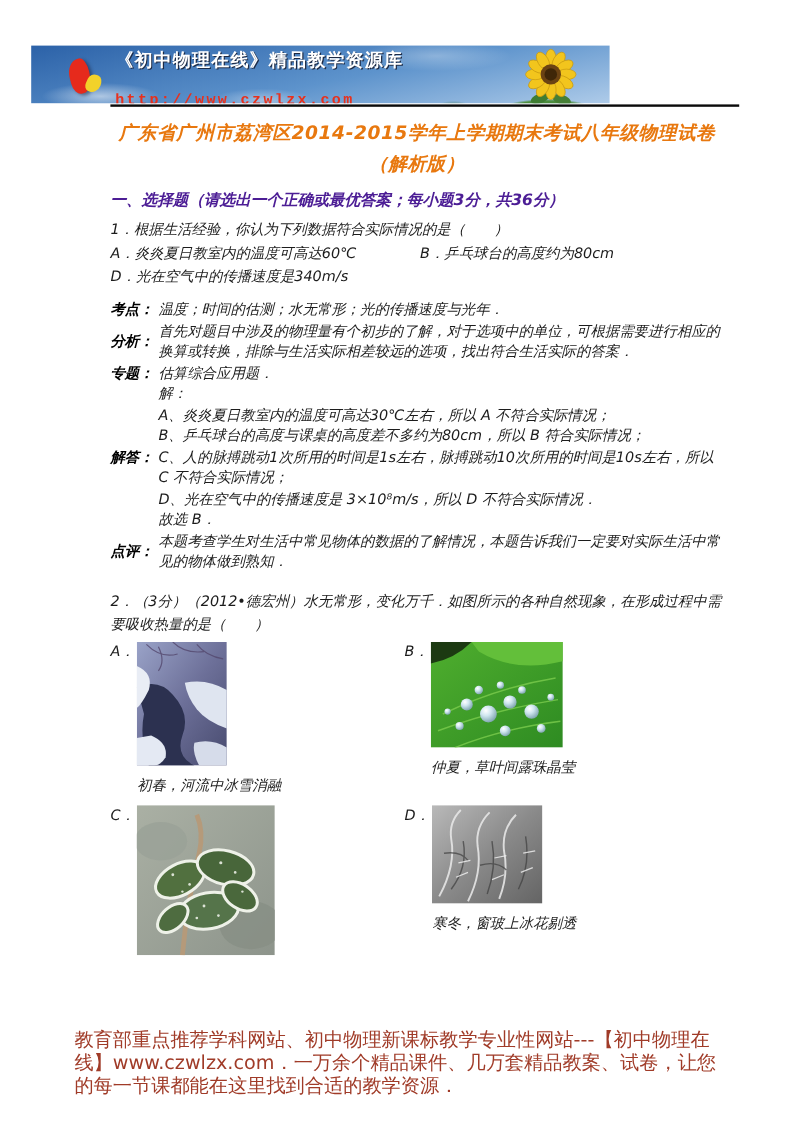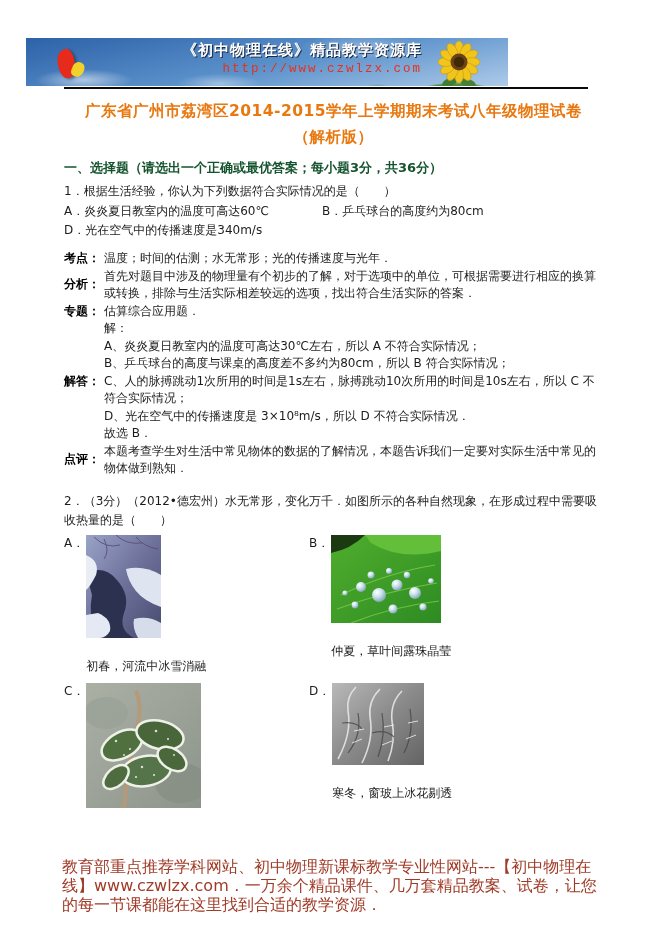--- a/index.html
+++ b/index.html
@@ -2,75 +2,75 @@
 <html><head>
 <meta charset="utf-8">
 <style>
   html,body{margin:0;padding:0;background:#e9e9e9;}
   .page{
     width:661px;height:936px;position:relative;margin:0 auto;
     background:#ffffff;overflow:hidden;
     font-family:"DejaVu Sans","Liberation Sans",sans-serif;
     font-size:12px;color:#1c1c1c;
   }
-  .content{padding:0 58px 0 64px;}
+  .content{padding:0 58px 0 92px;font-style:italic;}
 
   
   .banner{
     position:relative;margin:38px 0 0 26px;width:482px;height:48px;overflow:hidden;
     background:
       radial-gradient(70px 16px at 12% 88%, rgba(255,255,255,.55), transparent 70%),
       radial-gradient(90px 18px at 70% 18%, rgba(255,255,255,.30), transparent 70%),
       radial-gradient(60px 14px at 40% 95%, rgba(255,255,255,.40), transparent 70%),
       linear-gradient(168deg,#2c62a8 0%,#5d93cc 55%,#aecbe9 100%);
   }
   .logo{position:absolute;left:30px;top:9px;width:34px;height:34px;}
   .flame-red{position:absolute;left:2px;top:2px;width:17px;height:29px;background:#e62a1c;
     border-radius:65% 35% 55% 45% / 50% 45% 62% 38%;transform:rotate(-14deg);
     box-shadow:2px 2px 3px rgba(20,20,40,.45);}
   .flame-yellow{position:absolute;left:16px;top:15px;width:12px;height:15px;background:#f2d22a;
     border-radius:55% 45% 62% 38% / 45% 55% 60% 40%;transform:rotate(24deg);}
-  .banner-text{position:absolute;left:60px;right:86px;top:3px;text-align:right;}
+  .banner-text{position:absolute;left:70px;right:86px;top:3px;text-align:left;}
   .site-name{color:#ffffff;font-weight:bold;font-size:15px;letter-spacing:1px;
     text-shadow:1px 1px 0 #1d2a44;white-space:nowrap;}
-  .site-url{color:#e8301c;font-weight:normal;font-size:12.5px;letter-spacing:2px;
-    font-family:"Liberation Mono","DejaVu Sans Mono",monospace;margin-top:2px;}
+  .site-url{color:#e8301c;font-weight:bold;font-size:12.5px;letter-spacing:2px;
+    font-family:"Liberation Mono","DejaVu Sans Mono",monospace;margin-top:17px;}
   .grass{position:absolute;right:4px;bottom:-4px;width:96px;height:14px;
     background:radial-gradient(48px 10px at 50% 100%,#3c7a30 0%,#4f9040 60%,transparent 75%);}
   .grass2{position:absolute;right:110px;bottom:-5px;width:40px;height:12px;
     background:radial-gradient(20px 9px at 50% 100%,#2f6a28 0%,transparent 78%);}
   .sunflower{position:absolute;right:26px;bottom:-2px;}
 
   
   .rule{width:524px;border-top:2px solid #0a0a0a;margin-top:1px;}
   .title{margin:9px 6px 0 6px;text-align:center;font-weight:bold;
     font-size:15.5px;line-height:26px;color:#e8780f;letter-spacing:.5px;}
 
   
-  .heading{margin-top:9px;font-weight:bold;font-size:13px;line-height:18px;color:#14532d;}
+  .heading{margin-top:9px;font-weight:bold;font-size:13px;line-height:18px;color:#4c1d95;}
   .stem{margin:5px 0 0 0;line-height:19px;}
   .opt-grid{display:grid;grid-template-columns:258px 1fr;line-height:19px;margin-top:1px;}
   .opt-label{display:inline-block;min-width:20px;}
 
   
   .analysis{margin-top:10px;line-height:17.5px;}
   .arow{display:flex;align-items:center;}
   .alabel{flex:0 0 40px;font-weight:bold;color:#000;}
   .acontent{flex:1;}
 
   
   .q2stem{margin-top:14px;}
   .img-row{display:flex;align-items:flex-start;}
   .row1{margin-top:5px;}
   .row2{margin-top:9px;}
   .img-cell{display:flex;align-items:flex-start;}
   .cell-left{width:245px;}
   .figcol{margin-left:2px;}
   .photo{display:block;}
-  .caption{margin-top:20px;line-height:16px;}
+  .caption{margin-top:8px;line-height:16px;}
 
   
   .footer{position:absolute;left:62px;right:54px;top:857px;
     color:#a03b28;line-height:19px;font-size:16px;}
 </style>
 </head>
 <body>
 
 <div class="page">
 

